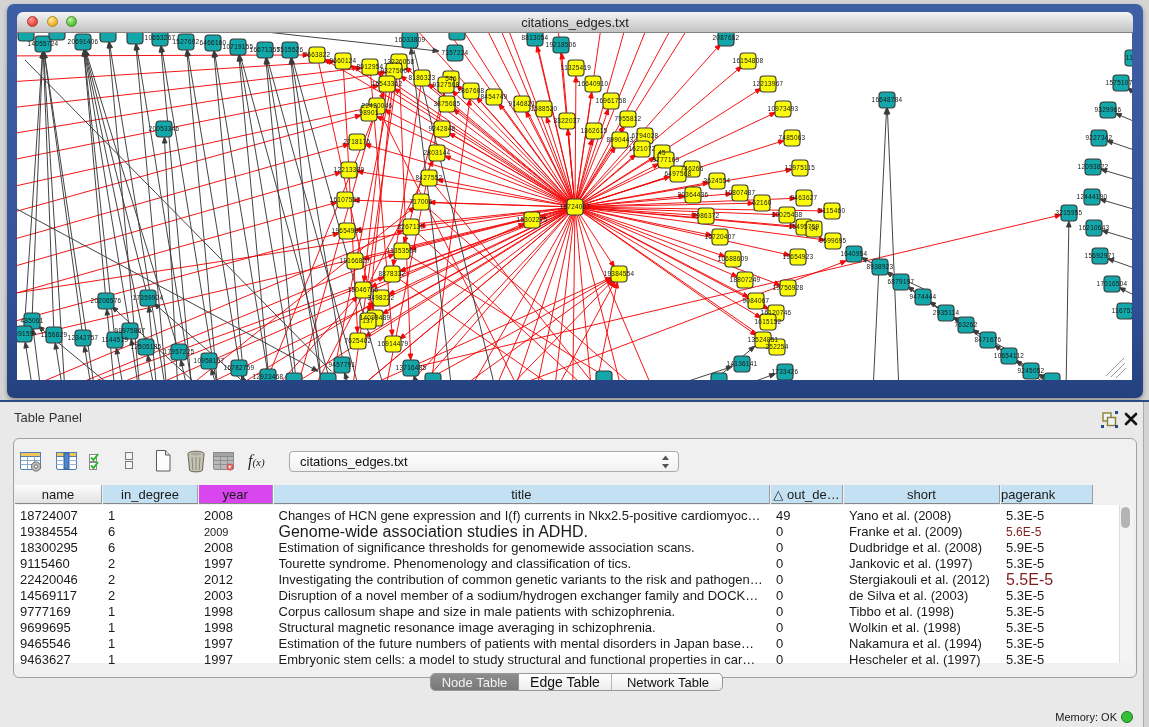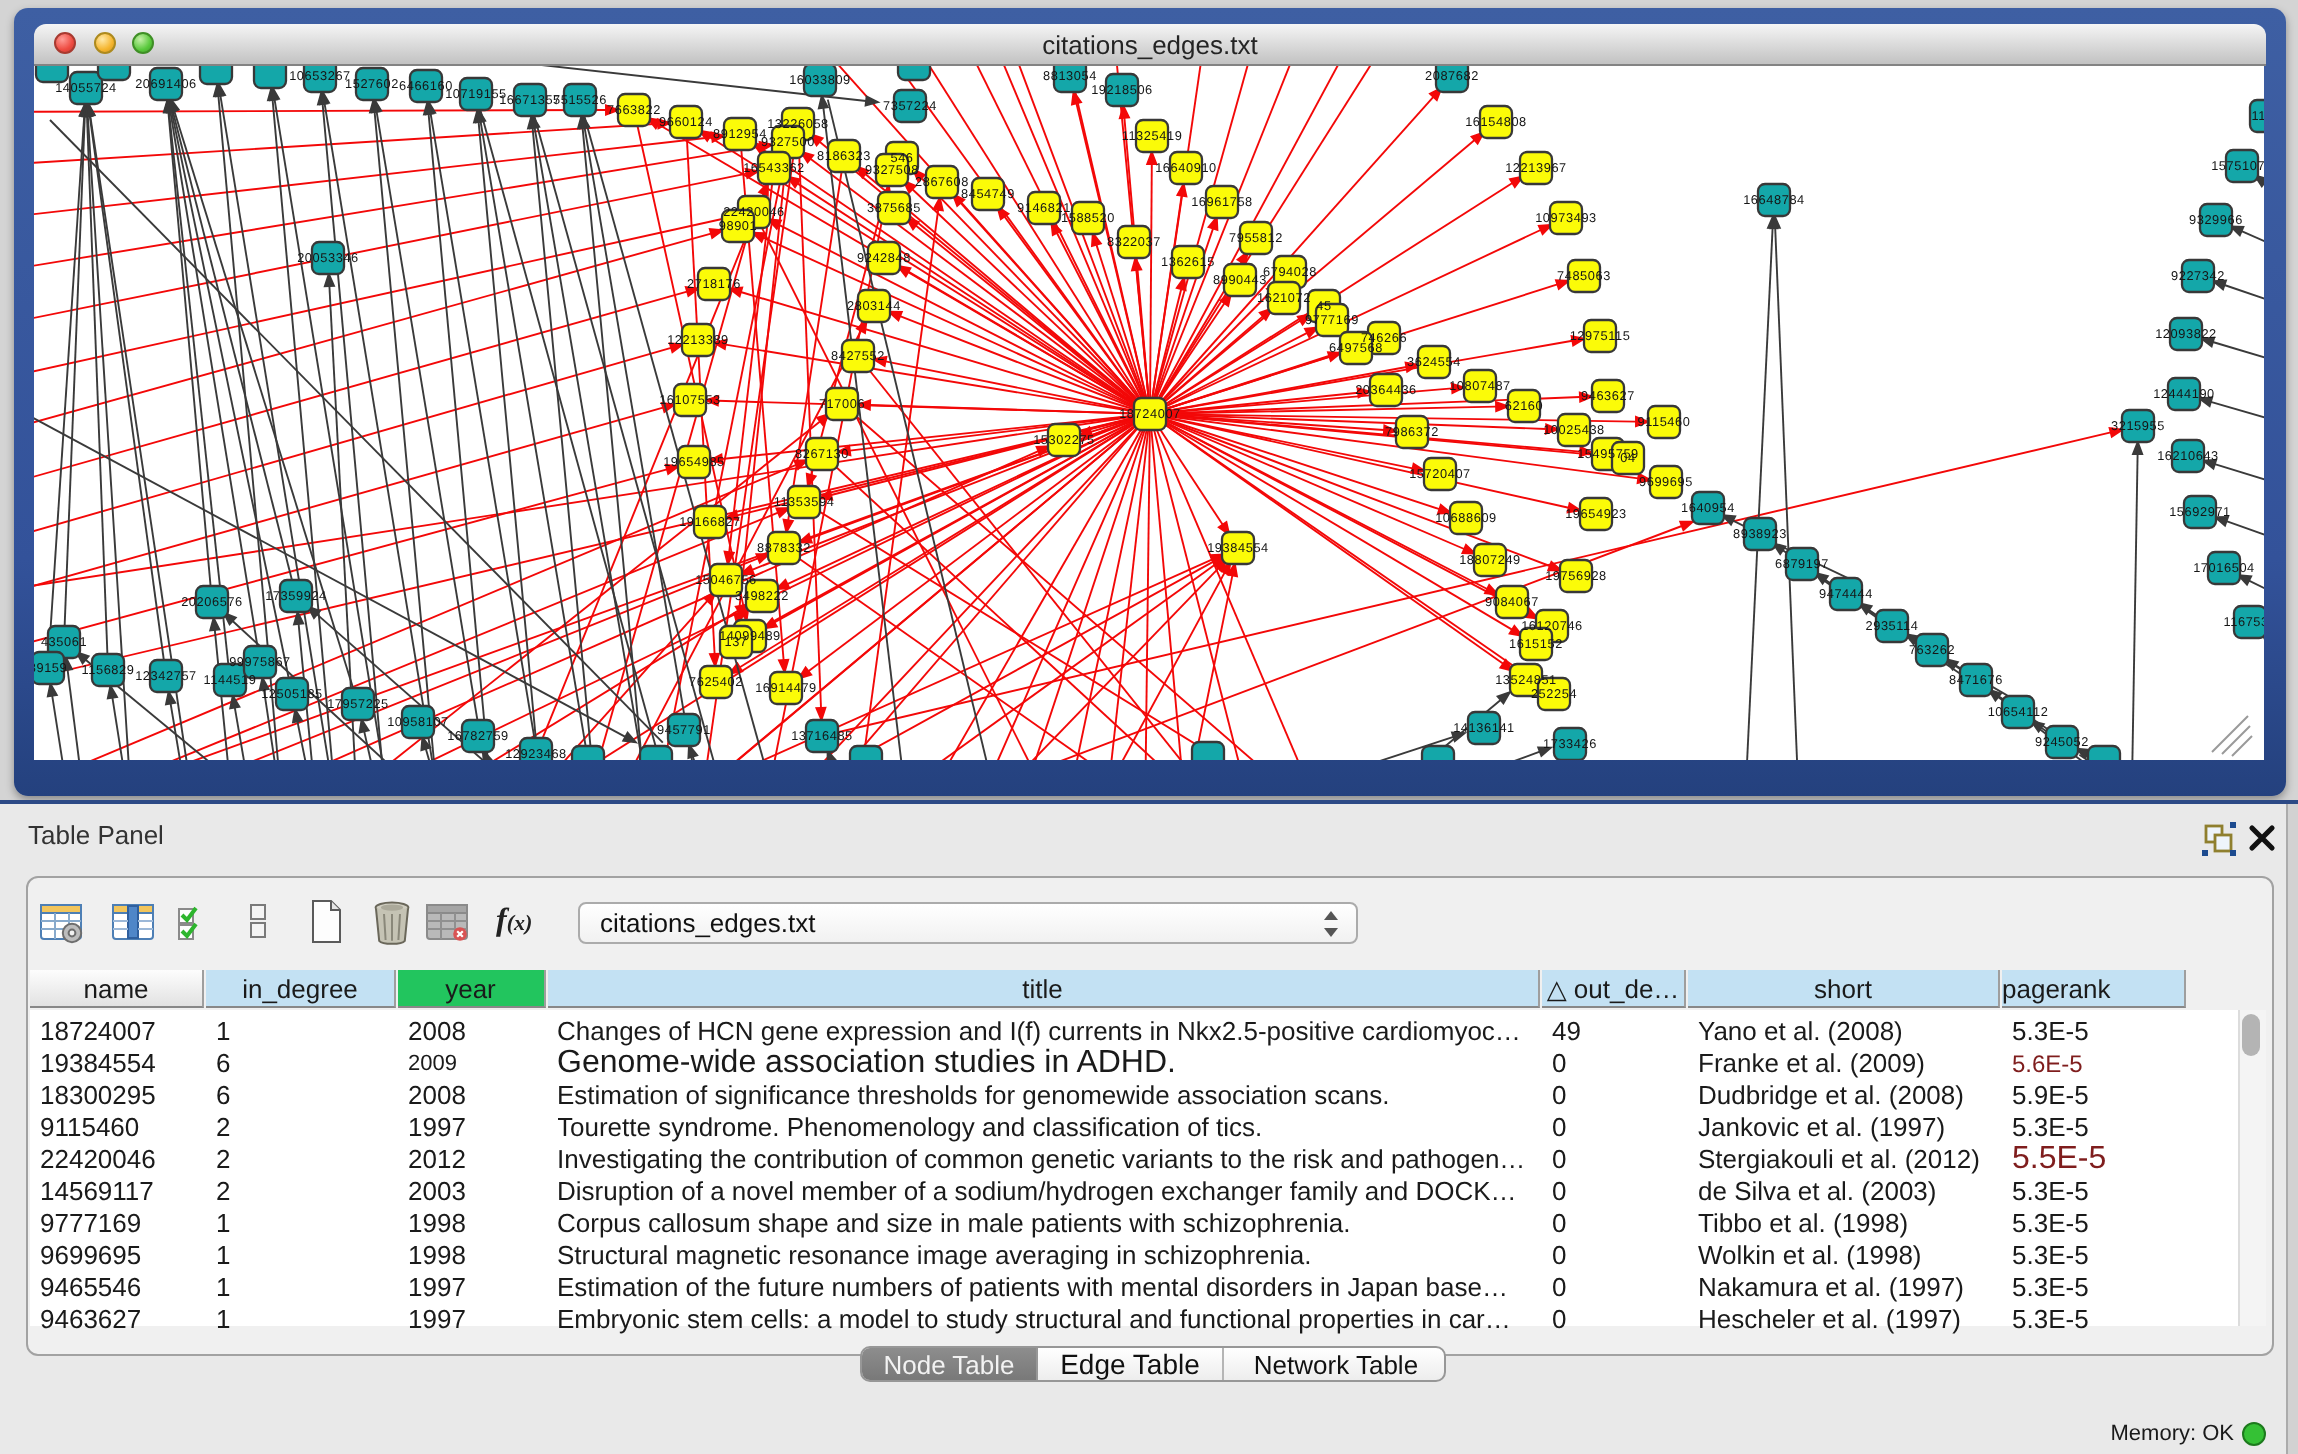--- a/index.html
+++ b/index.html
@@ -812,34 +812,34 @@
     <rect x="1.5" y="2.5" width="20" height="4" fill="#a5a5a5" stroke="#8a8a8a"></rect>
     <g stroke="#909090" stroke-width="1">
       <line x1="1.5" y1="10.5" x2="21.5" y2="10.5"></line>
       <line x1="1.5" y1="14.5" x2="21.5" y2="14.5"></line>
       <line x1="8.5" y1="6.5" x2="8.5" y2="19.5"></line>
       <line x1="15.5" y1="6.5" x2="15.5" y2="19.5"></line>
     </g>
     <circle cx="18" cy="17" r="3.4" fill="#d95454"></circle>
     <path d="M16.6 15.6 l2.8 2.8 M19.4 15.6 l-2.8 2.8" stroke="#fff" stroke-width="1.1"></path>
   </svg>
-<div style="position:absolute;left:248px;top:452px;font-family:'Liberation Serif',serif;font-style:italic;font-weight:bold;font-size:16px;color:#222">f<span style="font-size:11px">(x)</span></div>
+<div style="position:absolute;left:248px;top:452px;font-family:'Liberation Serif',serif;font-style:italic;font-weight:normal;font-size:16px;color:#222">f<span style="font-size:11px">(x)</span></div>
 <div style="position:absolute;left:289px;top:451px;width:390px;height:21px;background:linear-gradient(#ffffff,#f1f1f1);
   border:1px solid #ababab;border-radius:4px;font-size:13px;color:#111;line-height:20px;padding-left:10px">citations_edges.txt
   <svg width="9" height="14" viewBox="0 0 9 14" style="position:absolute;right:8px;top:3px">
     <path d="M4.5 0.5 L8 5 H1 Z" fill="#555"></path>
       <path d="M4.5 13.5 L8 9 H1 Z" fill="#555"></path>
   </svg>
 </div>
 <div style="position:absolute;left:15px;top:505px;width:1104px;height:158px;background:#ffffff"></div>
 <div style="position:absolute;left:1119px;top:505px;width:14px;height:158px;background:#f4f4f4;border-left:1px solid #dcdcdc"></div>
 <div style="position:absolute;left:1121px;top:507px;width:9px;height:21px;background:#b4b4b4;border-radius:5px"></div>
 <div style="position:absolute;left:15px;top:485px;width:87px;height:19px;background:linear-gradient(#fdfdfd,#e2e2e2);border-right:1px solid #9e9e9e;border-bottom:1px solid #888;text-align:center;font-size:13px;color:#1a1a1a;line-height:19px;white-space:nowrap;overflow:hidden">name</div>
 <div style="position:absolute;left:103px;top:485px;width:95px;height:19px;background:#c3e1f3;border-right:1px solid #9e9e9e;border-bottom:1px solid #888;text-align:center;font-size:13px;color:#1a1a1a;line-height:19px;white-space:nowrap;overflow:hidden">in_degree</div>
-<div style="position:absolute;left:199px;top:485px;width:73.5px;height:19px;background:#22c55e;border-right:1px solid #9e9e9e;border-bottom:1px solid #888;text-align:center;font-size:13px;color:#1a1a1a;line-height:19px;white-space:nowrap;overflow:hidden">year</div>
+<div style="position:absolute;left:199px;top:485px;width:73.5px;height:19px;background:#d946ef;border-right:1px solid #9e9e9e;border-bottom:1px solid #888;text-align:center;font-size:13px;color:#1a1a1a;line-height:19px;white-space:nowrap;overflow:hidden">year</div>
 <div style="position:absolute;left:273.5px;top:485px;width:496.5px;height:19px;background:#c3e1f3;border-right:1px solid #9e9e9e;border-bottom:1px solid #888;text-align:center;font-size:13px;color:#1a1a1a;line-height:19px;white-space:nowrap;overflow:hidden">title</div>
 <div style="position:absolute;left:771px;top:485px;width:72px;height:19px;background:#c3e1f3;border-right:1px solid #9e9e9e;border-bottom:1px solid #888;text-align:center;font-size:13px;color:#1a1a1a;line-height:19px;white-space:nowrap;overflow:hidden">△ out_de…</div>
 <div style="position:absolute;left:844px;top:485px;width:156px;height:19px;background:#c3e1f3;border-right:1px solid #9e9e9e;border-bottom:1px solid #888;text-align:center;font-size:13px;color:#1a1a1a;line-height:19px;white-space:nowrap;overflow:hidden">short</div>
 <div style="position:absolute;left:1001px;top:485px;width:92px;height:19px;background:#c3e1f3;border-right:1px solid #9e9e9e;border-bottom:1px solid #888;text-align:left;font-size:13px;color:#1a1a1a;line-height:19px;white-space:nowrap;overflow:hidden">pagerank</div>
 <div style="position:absolute;left:20px;top:508px;width:80px;height:16px;font-size:13px;color:#1a1a1a;line-height:16px;white-space:nowrap;overflow:hidden">18724007</div>
 <div style="position:absolute;left:108px;top:508px;width:88px;height:16px;font-size:13px;color:#1a1a1a;line-height:16px;white-space:nowrap;overflow:hidden">1</div>
 <div style="position:absolute;left:204px;top:508px;width:66.5px;height:16px;font-size:13px;color:#1a1a1a;line-height:16px;white-space:nowrap;overflow:hidden">2008</div>
 <div style="position:absolute;left:278.5px;top:508px;width:489.5px;height:16px;font-size:13px;color:#1a1a1a;line-height:16px;white-space:nowrap;overflow:hidden">Changes of HCN gene expression and I(f) currents in Nkx2.5‑positive cardiomyoc…</div>
 <div style="position:absolute;left:776px;top:508px;width:65px;height:16px;font-size:13px;color:#1a1a1a;line-height:16px;white-space:nowrap;overflow:hidden">49</div>
 <div style="position:absolute;left:849px;top:508px;width:149px;height:16px;font-size:13px;color:#1a1a1a;line-height:16px;white-space:nowrap;overflow:hidden">Yano et al. (2008)</div>
@@ -891,21 +891,21 @@
 <div style="position:absolute;left:204px;top:620px;width:66.5px;height:16px;font-size:13px;color:#1a1a1a;line-height:16px;white-space:nowrap;overflow:hidden">1998</div>
 <div style="position:absolute;left:278.5px;top:620px;width:489.5px;height:16px;font-size:13px;color:#1a1a1a;line-height:16px;white-space:nowrap;overflow:hidden">Structural magnetic resonance image averaging in schizophrenia.</div>
 <div style="position:absolute;left:776px;top:620px;width:65px;height:16px;font-size:13px;color:#1a1a1a;line-height:16px;white-space:nowrap;overflow:hidden">0</div>
 <div style="position:absolute;left:849px;top:620px;width:149px;height:16px;font-size:13px;color:#1a1a1a;line-height:16px;white-space:nowrap;overflow:hidden">Wolkin et al. (1998)</div>
 <div style="position:absolute;left:1006px;top:620px;width:85px;height:16px;font-size:13px;color:#1a1a1a;line-height:16px;white-space:nowrap;overflow:hidden">5.3E‑5</div>
 <div style="position:absolute;left:20px;top:636px;width:80px;height:16px;font-size:13px;color:#1a1a1a;line-height:16px;white-space:nowrap;overflow:hidden">9465546</div>
 <div style="position:absolute;left:108px;top:636px;width:88px;height:16px;font-size:13px;color:#1a1a1a;line-height:16px;white-space:nowrap;overflow:hidden">1</div>
 <div style="position:absolute;left:204px;top:636px;width:66.5px;height:16px;font-size:13px;color:#1a1a1a;line-height:16px;white-space:nowrap;overflow:hidden">1997</div>
 <div style="position:absolute;left:278.5px;top:636px;width:489.5px;height:16px;font-size:13px;color:#1a1a1a;line-height:16px;white-space:nowrap;overflow:hidden">Estimation of the future numbers of patients with mental disorders in Japan base…</div>
 <div style="position:absolute;left:776px;top:636px;width:65px;height:16px;font-size:13px;color:#1a1a1a;line-height:16px;white-space:nowrap;overflow:hidden">0</div>
-<div style="position:absolute;left:849px;top:636px;width:149px;height:16px;font-size:13px;color:#1a1a1a;line-height:16px;white-space:nowrap;overflow:hidden">Nakamura et al. (1997)</div>
+<div style="position:absolute;left:849px;top:636px;width:149px;height:16px;font-size:13px;color:#1a1a1a;line-height:16px;white-space:nowrap;overflow:hidden">Nakamura et al. (1994)</div>
 <div style="position:absolute;left:1006px;top:636px;width:85px;height:16px;font-size:13px;color:#1a1a1a;line-height:16px;white-space:nowrap;overflow:hidden">5.3E‑5</div>
 <div style="position:absolute;left:20px;top:652px;width:80px;height:16px;font-size:13px;color:#1a1a1a;line-height:16px;white-space:nowrap;overflow:hidden">9463627</div>
 <div style="position:absolute;left:108px;top:652px;width:88px;height:16px;font-size:13px;color:#1a1a1a;line-height:16px;white-space:nowrap;overflow:hidden">1</div>
 <div style="position:absolute;left:204px;top:652px;width:66.5px;height:16px;font-size:13px;color:#1a1a1a;line-height:16px;white-space:nowrap;overflow:hidden">1997</div>
 <div style="position:absolute;left:278.5px;top:652px;width:489.5px;height:16px;font-size:13px;color:#1a1a1a;line-height:16px;white-space:nowrap;overflow:hidden">Embryonic stem cells: a model to study structural and functional properties in car…</div>
 <div style="position:absolute;left:776px;top:652px;width:65px;height:16px;font-size:13px;color:#1a1a1a;line-height:16px;white-space:nowrap;overflow:hidden">0</div>
 <div style="position:absolute;left:849px;top:652px;width:149px;height:16px;font-size:13px;color:#1a1a1a;line-height:16px;white-space:nowrap;overflow:hidden">Hescheler et al. (1997)</div>
 <div style="position:absolute;left:1006px;top:652px;width:85px;height:16px;font-size:13px;color:#1a1a1a;line-height:16px;white-space:nowrap;overflow:hidden">5.3E‑5</div>
 
 <div style="position:absolute;left:430px;top:673px;width:293px;height:18px;border:1px solid #979797;

